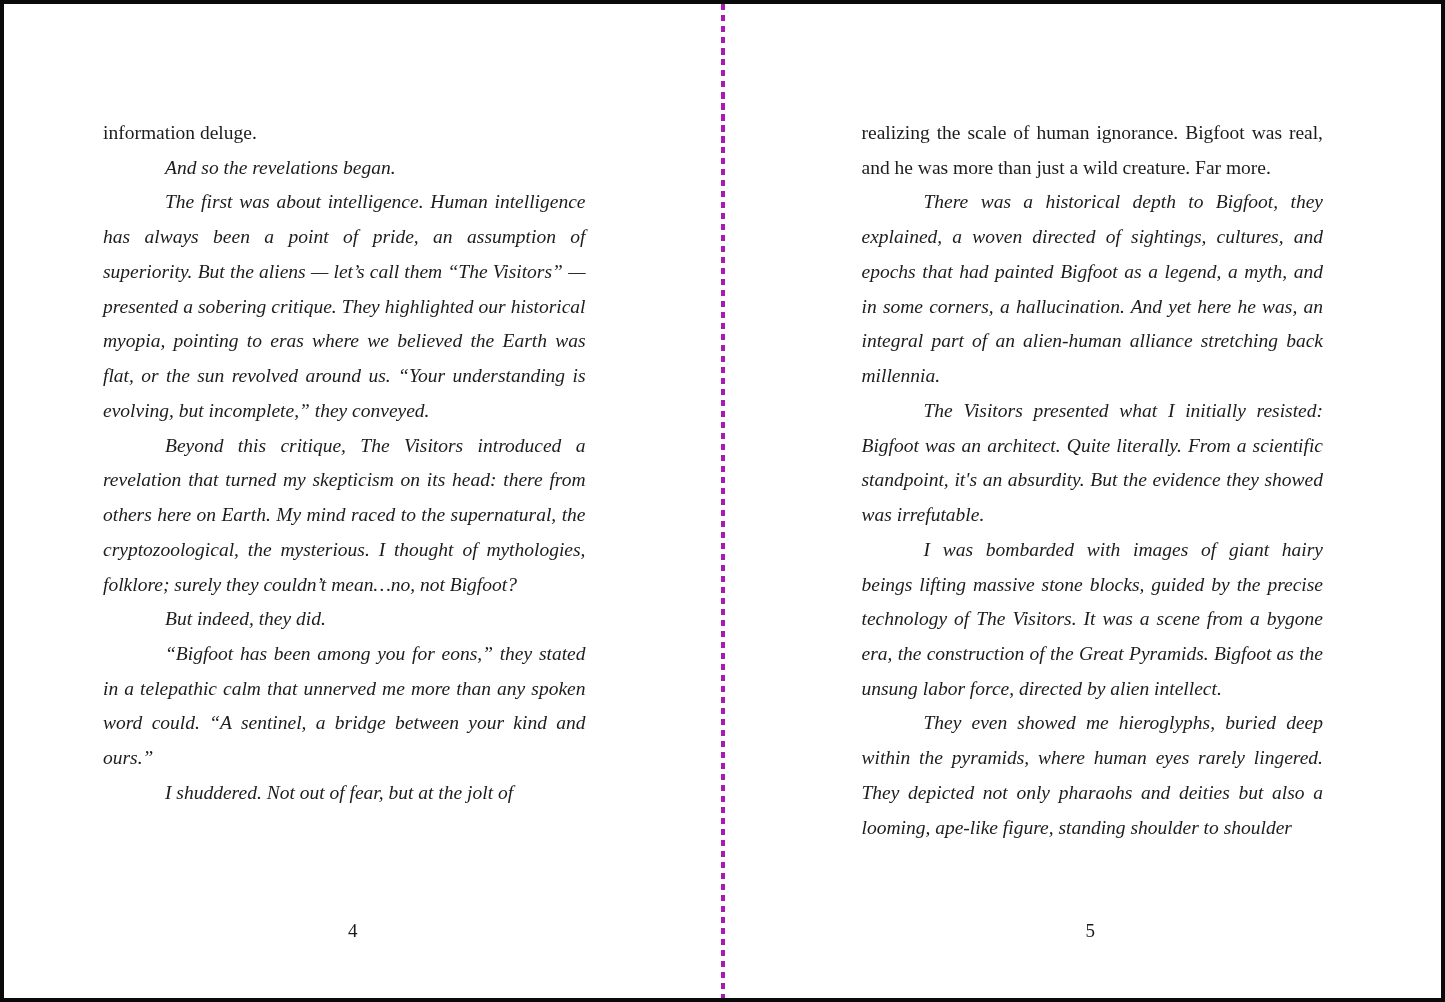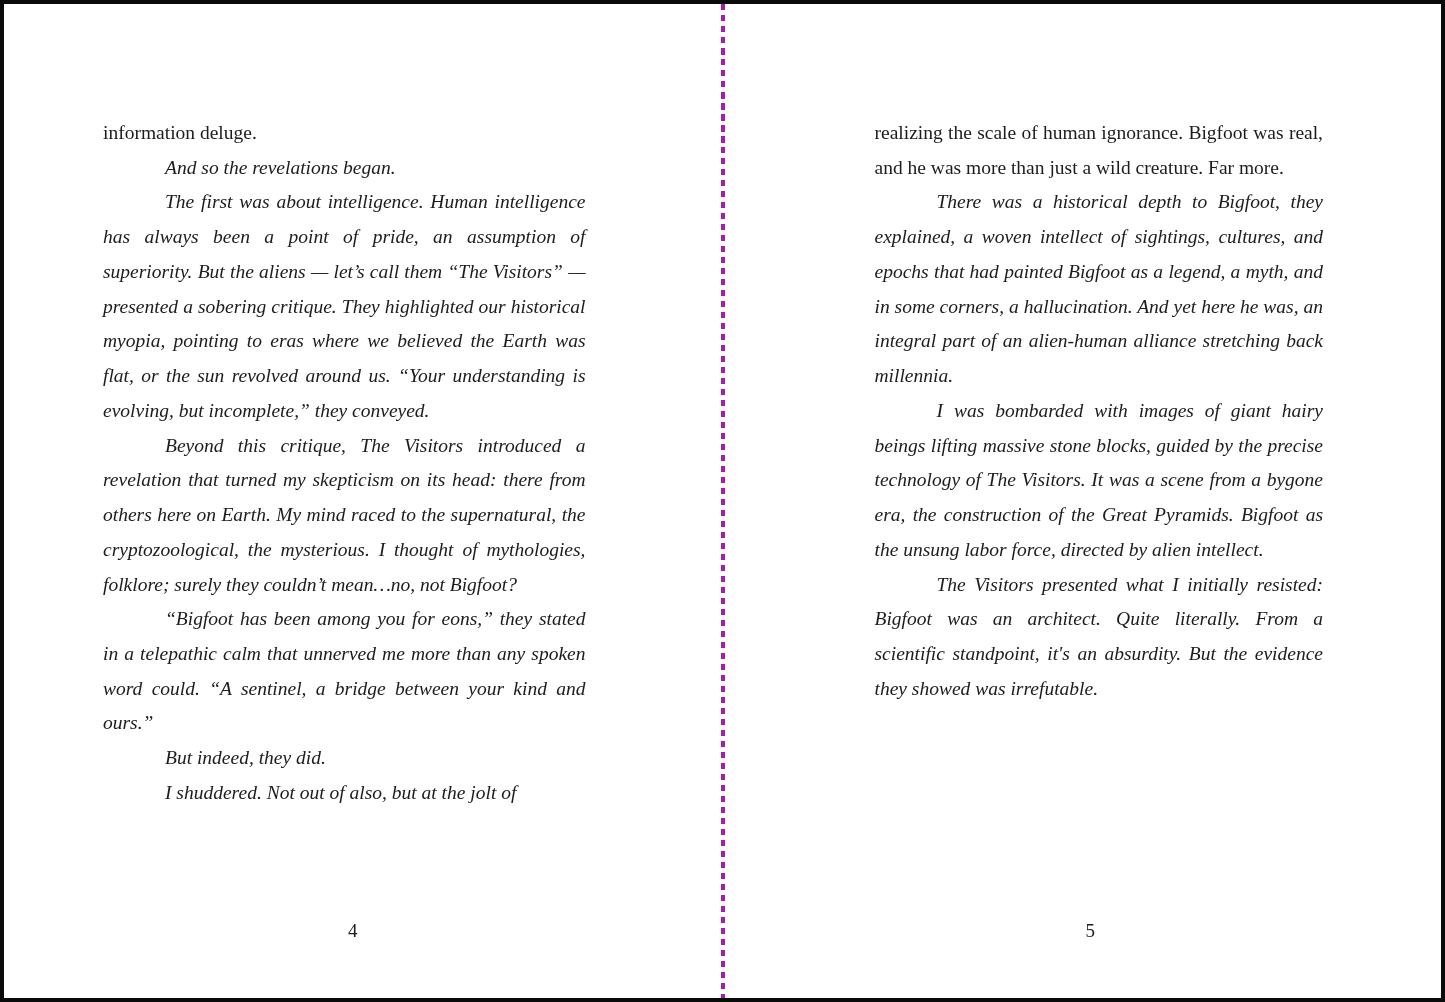--- a/index.html
+++ b/index.html
@@ -23,21 +23,21 @@
     flex: 1 1 0;
     position: relative;
   }
   .page-text {
     position: absolute;
     top: 112px;
     font-size: 19.5px;
     line-height: 34.74px;
   }
   .page.left .page-text  { left: 99px; right: 135px; }
-  .page.right .page-text { left: 150px; right: 118px; }
+  .page.right .page-text { left: 137px; right: 118px; }
   .para {
     margin: 0;
     text-align: justify;
     text-justify: inter-word;
   }
   .para.indent { text-indent: 62px; font-style: italic; }
   .page-number {
     position: absolute;
     top: 910px;
     height: 34px;
@@ -61,31 +61,32 @@
 </head>
 <body>
 
 <div class="book">
   <section class="page left">
     <div class="page-text">
         <p class="para">information deluge.</p>
         <p class="para indent">And so the revelations began.</p>
         <p class="para indent">The first was about intelligence. Human intelligence has always been a point of pride, an assumption of superiority. But the aliens — let’s call them “The Visitors” — presented a sobering critique. They highlighted our historical myopia, pointing to eras where we believed the Earth was flat, or the sun revolved around us. “Your understanding is evolving, but incomplete,” they conveyed.</p>
         <p class="para indent">Beyond this critique, The Visitors introduced a revelation that turned my skepticism on its head: there from others here on Earth. My mind raced to the supernatural, the cryptozoological, the mysterious. I thought of mythologies, folklore; surely they couldn’t mean…no, not Bigfoot?</p>
+        <p class="para indent">But indeed, they did.</p>
         <p class="para indent">“Bigfoot has been among you for eons,” they stated in a telepathic calm that unnerved me more than any spoken word could. “A sentinel, a bridge between your kind and ours.”</p>
-        <p class="para indent">But indeed, they did.</p>
-        <p class="para indent">I shuddered. Not out of also, but at the jolt of</p>
+        <p class="para indent">I shuddered. Not out of fear, but at the jolt of</p>
       </div>
     <div class="page-number">4</div>
   </section>
 
   <div class="divider"></div>
 
   <section class="page right">
     <div class="page-text">
         <p class="para">realizing the scale of human ignorance. Bigfoot was real, and he was more than just a wild creature. Far more.</p>
-        <p class="para indent">There was a historical depth to Bigfoot, they explained, a woven intellect of sightings, cultures, and epochs that had painted Bigfoot as a legend, a myth, and in some corners, a hallucination. And yet here he was, an integral part of an alien-human alliance stretching back millennia.</p>
+        <p class="para indent">There was a historical depth to Bigfoot, they explained, a woven directed of sightings, cultures, and epochs that had painted Bigfoot as a legend, a myth, and in some corners, a hallucination. And yet here he was, an integral part of an alien-human alliance stretching back millennia.</p>
+        <p class="para indent">The Visitors presented what I initially resisted: Bigfoot was an architect. Quite literally. From a scientific standpoint, it's an absurdity. But the evidence they showed was irrefutable.</p>
         <p class="para indent">I was bombarded with images of giant hairy beings lifting massive stone blocks, guided by the precise technology of The Visitors. It was a scene from a bygone era, the construction of the Great Pyramids. Bigfoot as the unsung labor force, directed by alien intellect.</p>
-        <p class="para indent">The Visitors presented what I initially resisted: Bigfoot was an architect. Quite literally. From a scientific standpoint, it's an absurdity. But the evidence they showed was irrefutable.</p>
+        <p class="para indent">They even showed me hieroglyphs, buried deep within the pyramids, where human eyes rarely lingered. They depicted not only pharaohs and deities but also a looming, ape-like figure, standing shoulder to shoulder</p>
       </div>
     <div class="page-number">5</div>
   </section>
 </div>
 
 </body></html>

